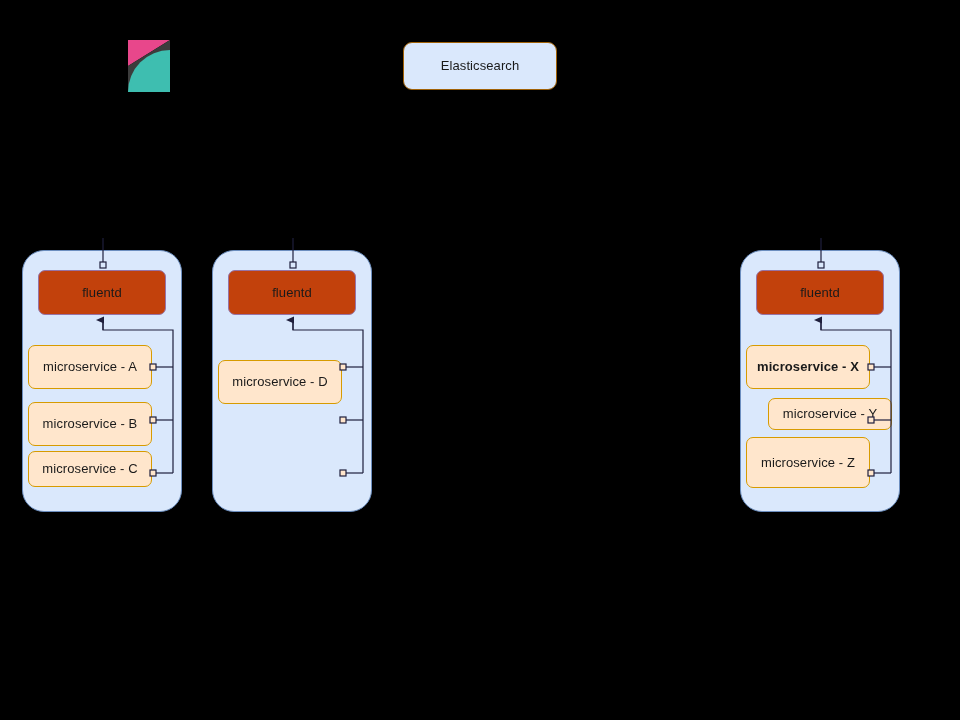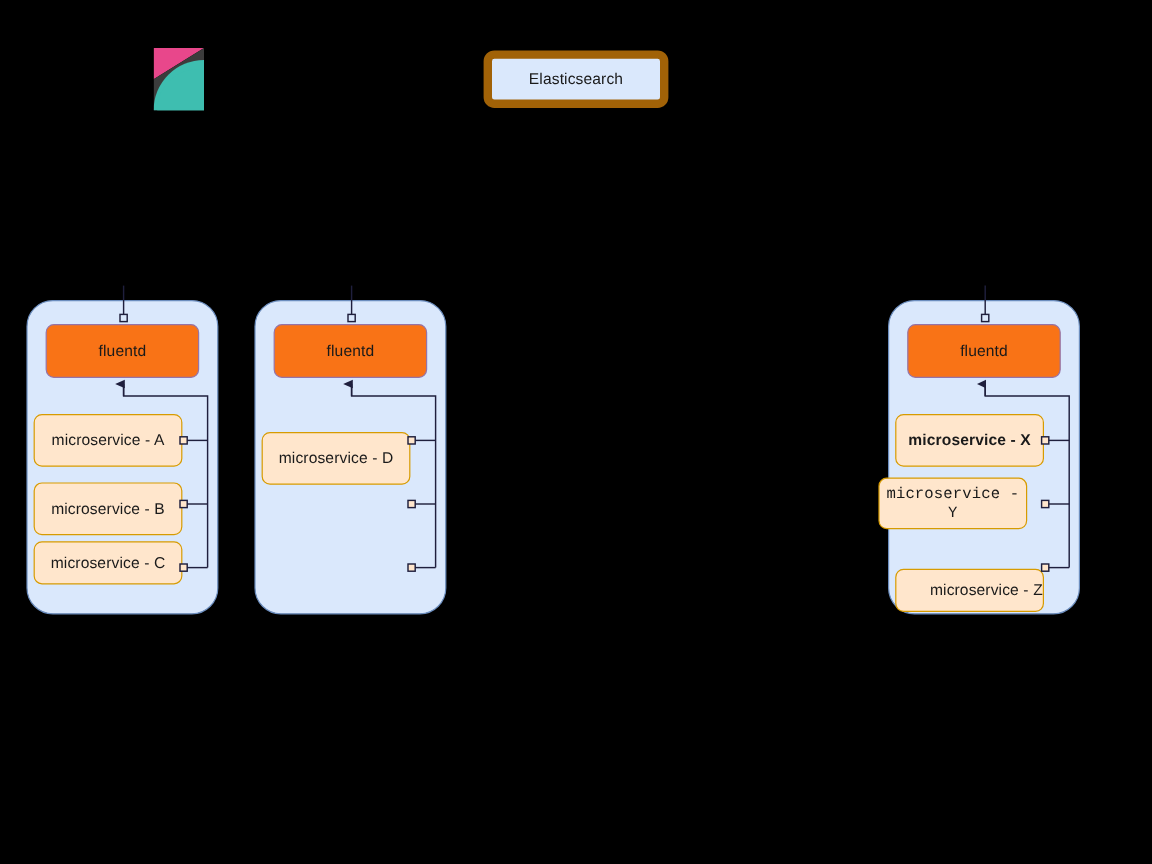--- a/index.html
+++ b/index.html
@@ -33,30 +33,30 @@
     letter-spacing: 0.1px;
   }
   .cluster-box {
     border-radius: 22px;
     border: 1px solid #6c8ebf;
     background: #dae8fc;
   }
   .fluentd-box {
     border-radius: 7px;
     border: 1px solid #9673a6;
-    background: #f97316;
+    background: #c2410c;
   }
   .service-box {
     border-radius: 7px;
     border: 1px solid #d79b00;
     background: #ffe6cc;
   }
   .es-box {
     border-radius: 9px;
-    border: 7px solid #a16207;
+    border: 1px solid #a16207;
     background: #dae8fc;
   }
   .edge-layer {
     position: absolute;
     left: 0;
     top: 0;
     width: 960px;
     height: 720px;
     pointer-events: none;
   }
@@ -111,24 +111,24 @@
 
   <div class="node cluster-box" style="left:740px; top:250px; width:160px; height:262px;"></div>
 
   <div class="node fluentd-box" style="left:756px; top:270px; width:128px; height:45px;">
     <span>fluentd</span>
   </div>
 
   <div class="node service-box" style="left:746px; top:345px; width:124px; height:44px;font-weight:bold;">
     <span>microservice - X</span>
   </div>
-  <div class="node service-box" style="left:732px; top:398px; width:124px; height:43px;font-family:Liberation Mono, monospace;">
+  <div class="node service-box" style="left:768px; top:398px; width:124px; height:32px;">
     <span>microservice - Y</span>
   </div>
-  <div class="node service-box" style="left:746px; top:474px; width:124px; height:36px;justify-content:flex-end;">
+  <div class="node service-box" style="left:746px; top:437px; width:124px; height:51px;">
     <span>microservice - Z</span>
   </div>
 
   <svg class="edge-layer">
     <defs>
       <marker id="arrowUp" markerWidth="8" markerHeight="8" refX="4" refY="7" orient="auto" markerUnits="userSpaceOnUse">
         <path d="M4,0 L7.6,8 L0.4,8 Z" fill="#1f1f3d"></path>
       </marker>
     </defs>
     <g stroke="#1f1f3d" stroke-width="1.2" fill="none">

